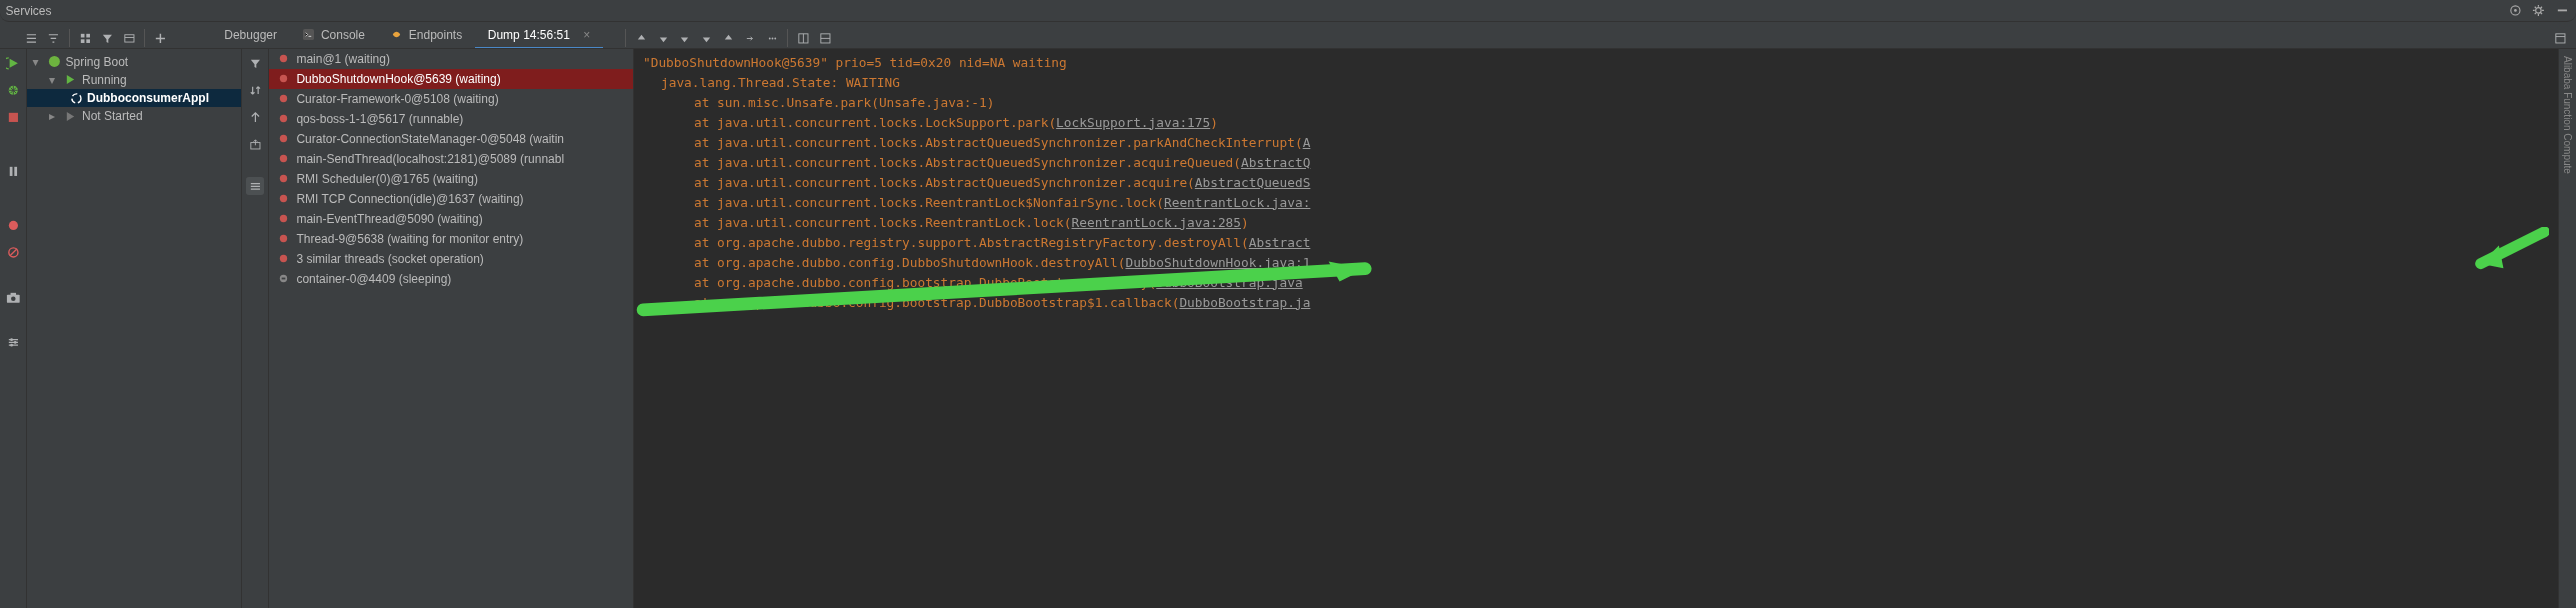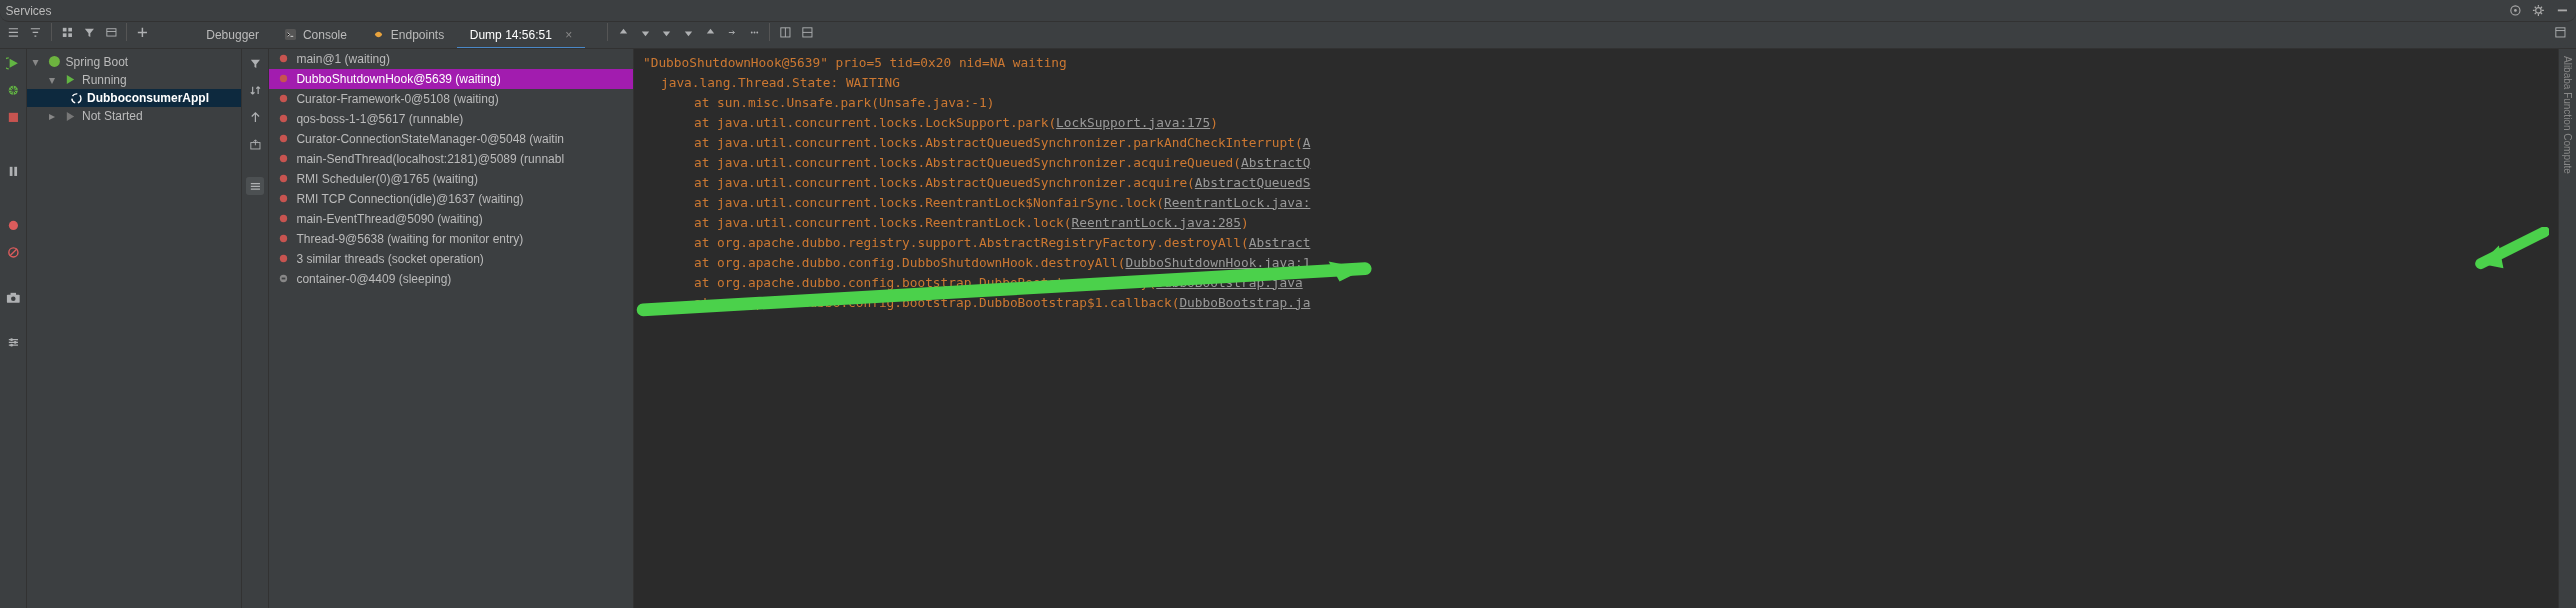--- a/index.html
+++ b/index.html
@@ -2,21 +2,21 @@
 <html style="font-size:14.6px"><head>
 <meta charset="utf-8">
 <style>
 * { margin:0; padding:0; box-sizing:border-box; }
 body { background:#3c3f41; color:#bbb; font-family:"Segoe UI",Arial,sans-serif; font-size:12px; overflow:hidden; }
 .root { display:flex; flex-direction:column; width:2576px; height:608px; }
 .titlebar { display:flex; align-items:center; height:22px; background:#3c3f41; border-bottom:0.9px solid #323232; padding:0 5.5px;border-radius:9px; }
 .titlebar .title { color:#bbb; }
 .titlebar .spacer { flex:1; }
 .titlebar .tb-icon { width:16.4px; height:16.4px; margin-left:7.3px; display:flex; align-items:center; justify-content:center; color:#aaa; cursor:pointer; }
-.toolbar-row { display:flex; align-items:flex-start; height:27px; background:#3c3f41; border-bottom:0.9px solid #323232; }
+.toolbar-row { display:flex; align-items:flex-end; height:27px; background:#3c3f41; border-bottom:0.9px solid #323232;padding-left:18px; }
 .left-toolbar { display:flex; align-items:center; padding:0 3.7px; gap:1.8px; }
 .tool-btn { width:20px; height:20px; display:flex; align-items:center; justify-content:center; color:#afb1b3; cursor:pointer; border-radius:2.7px; }
 .sep { width:0.9px; height:18px; background:#555; margin:0 3.7px; }
 .tabs { display:flex; align-items:center; margin-left:37px; }
 .tab { padding:5.5px 12.8px; color:#bbb; cursor:pointer; display:flex; align-items:center; gap:5.5px; }
 .tab.active { border-bottom:1.8px solid #4a88c7; color:#fff;gap:8px; }
 .tab-icon { width:12.8px; height:12.8px; display:inline-flex; align-items:center; justify-content:center; }
 .tab-close { margin-left:5.5px; color:#888; cursor:pointer; }
 .right-toolbar { display:flex; align-items:center; margin-left:18px; gap:1.8px; }
 .main { display:flex; flex:1; overflow:hidden; }
@@ -25,21 +25,21 @@
 .tree-panel { width:215px; background:#3c3f41; border-right:0.9px solid #323232; padding:3.7px 0; }
 .tree-row { display:flex; align-items:center; padding:1.8px 5.5px; color:#bbb; cursor:pointer; white-space:nowrap; overflow:hidden; }
 .tree-row .arrow { width:11px; color:#888; }
 .tree-row .ticon { width:14.6px; height:14.6px; margin:0 3.7px; display:flex; align-items:center; justify-content:center; }
 .tree-row.indent1 { padding-left:22px; }
 .tree-row.indent2 { padding-left:38px; }
 .tree-row.sel { background:#2f65ca22; }
 .thread-toolbar { width:27px; background:#3c3f41; border-right:0.9px solid #323232; display:flex; flex-direction:column; align-items:center; padding-top:5.5px; gap:9px; }
 .threads-panel { width:365px; background:#3c3f41; border-right:0.9px solid #323232; overflow:hidden; }
 .thread-row { display:flex; align-items:center; padding:2.7px 7.3px; color:#bbb; cursor:pointer; white-space:nowrap; }
-.thread-row.selected { background:#a21caf; color:#fff; }
+.thread-row.selected { background:#7f1d1d; color:#fff; }
 .thread-row .thicon { width:14.6px; height:14.6px; margin-right:5.5px; display:flex; align-items:center; justify-content:center; }
 .stack-panel { flex:1; background:#2b2b2b; font-family:"Menlo","Consolas",monospace; font-size:12.8px; padding:3.7px 9px; overflow:hidden; position:relative; white-space:nowrap; }
 .stack-line { line-height:20px; }
 .s-red { color:#cc7832; }
 .s-link { color:#999; text-decoration:underline; cursor:pointer; }
 .arrow-annot { position:absolute; pointer-events:none; }
 .right-rail { width:18px; background:#3c3f41; writing-mode:vertical-rl; text-orientation:mixed; display:flex; align-items:center; justify-content:flex-start; padding-top:7.3px; color:#888; font-size:10px; border-left:0.9px solid #323232; }
 svg { display:block; }
 </style>
 </head>

